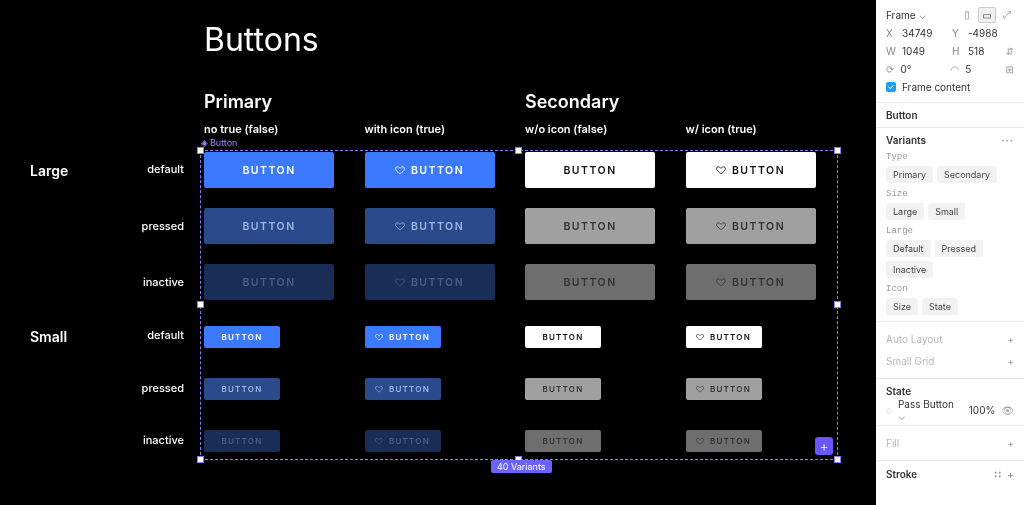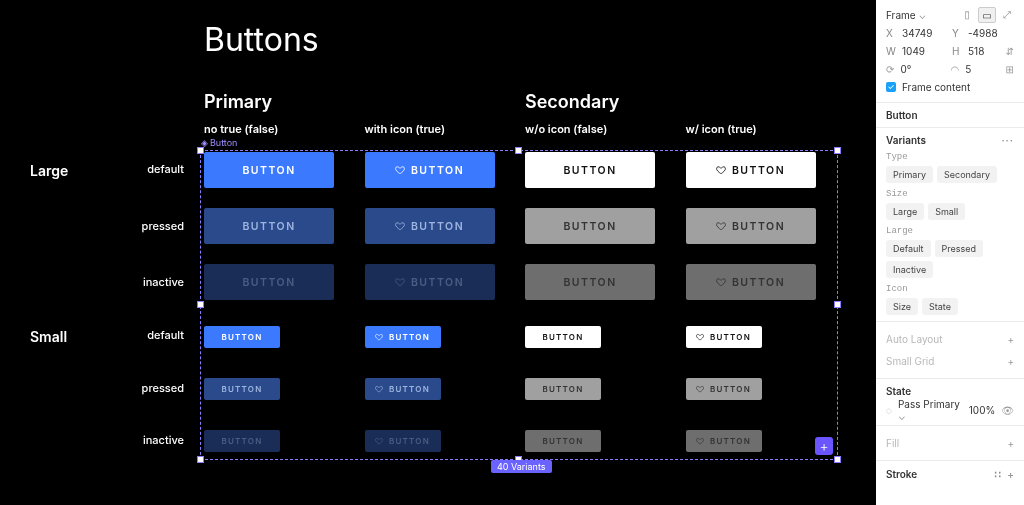--- a/index.html
+++ b/index.html
@@ -513,21 +513,21 @@
     <div class="faded-row">
         <span>Small Grid</span>
         <span class="plus-icon">+</span>
       </div>
   </div>
 
   <div class="panel-section">
     <div class="panel-heading">State</div>
     <div class="panel-row" style="margin-top:4px;">
       <span class="rot-icon">◌</span>
-      <span><span>Pass Primary</span> <span class="rot-icon">⌄</span></span>
+      <span><span>Pass Button</span> <span class="rot-icon">⌄</span></span>
       <span style="margin-left:auto;">100%</span>
       <span class="eye-icon">👁</span>
     </div>
   </div>
 
   <div class="panel-section">
     <div class="faded-row">
         <span>Fill</span>
         <span class="plus-icon">+</span>
       </div>

